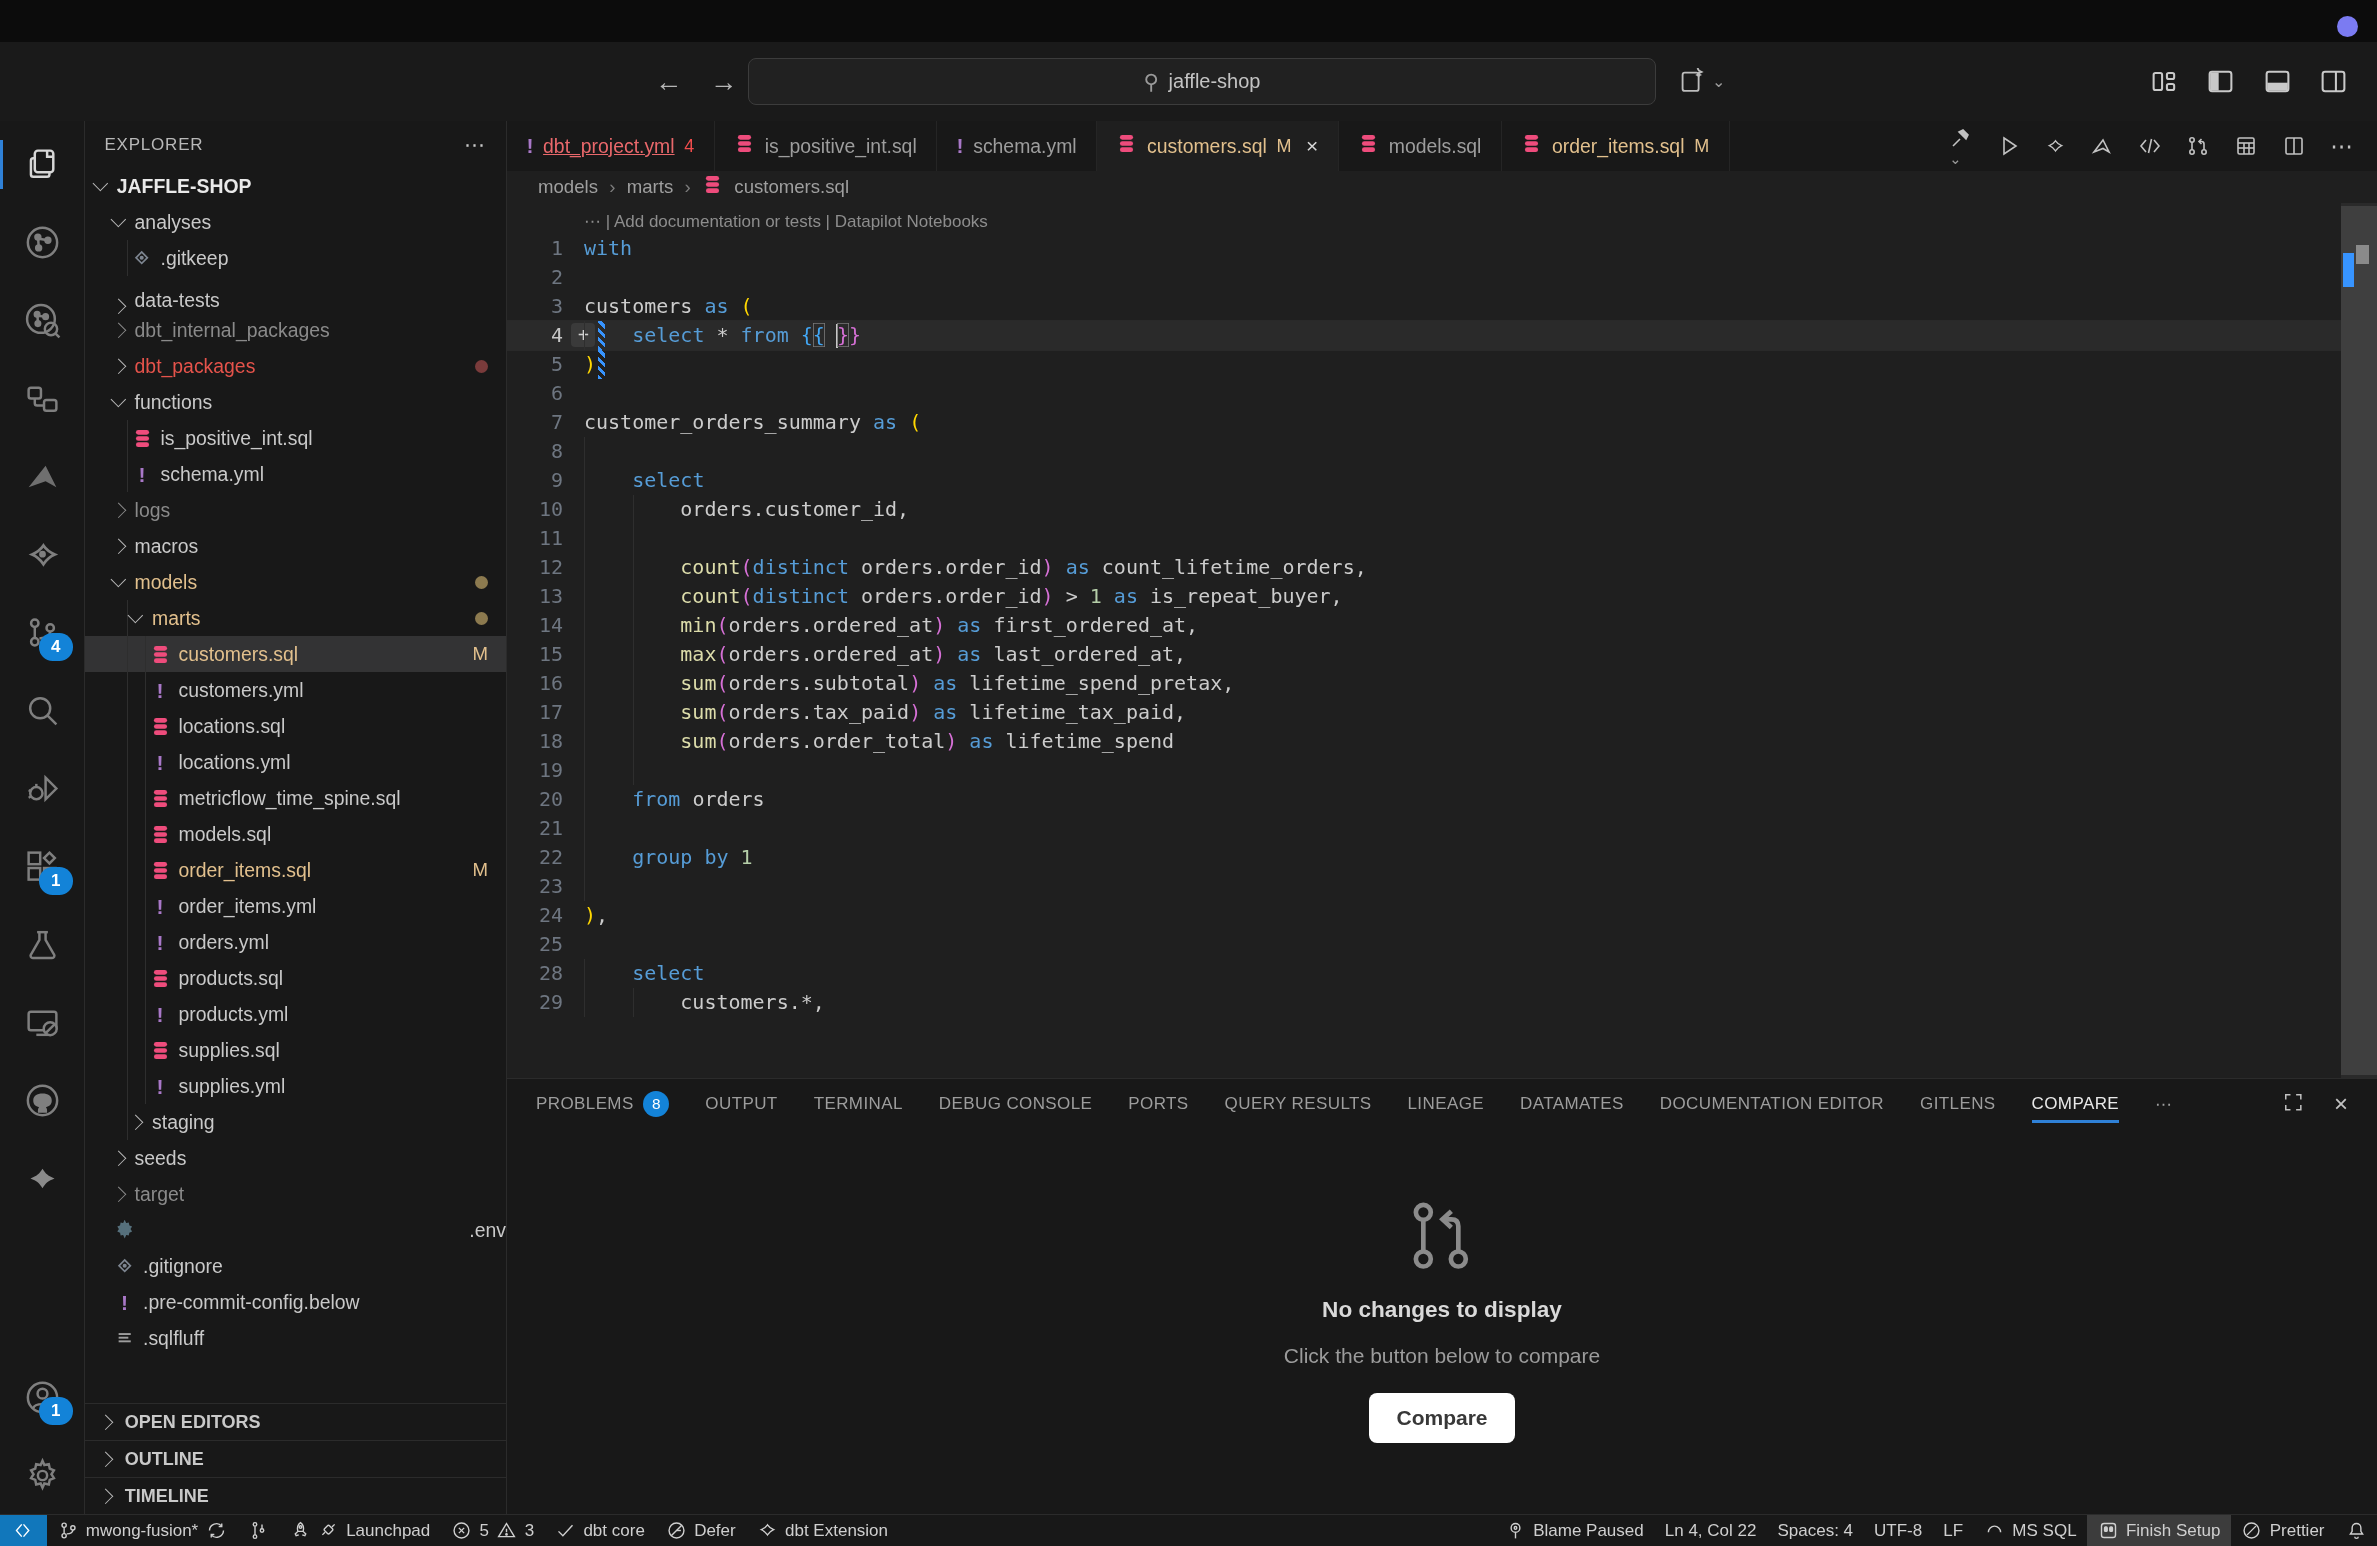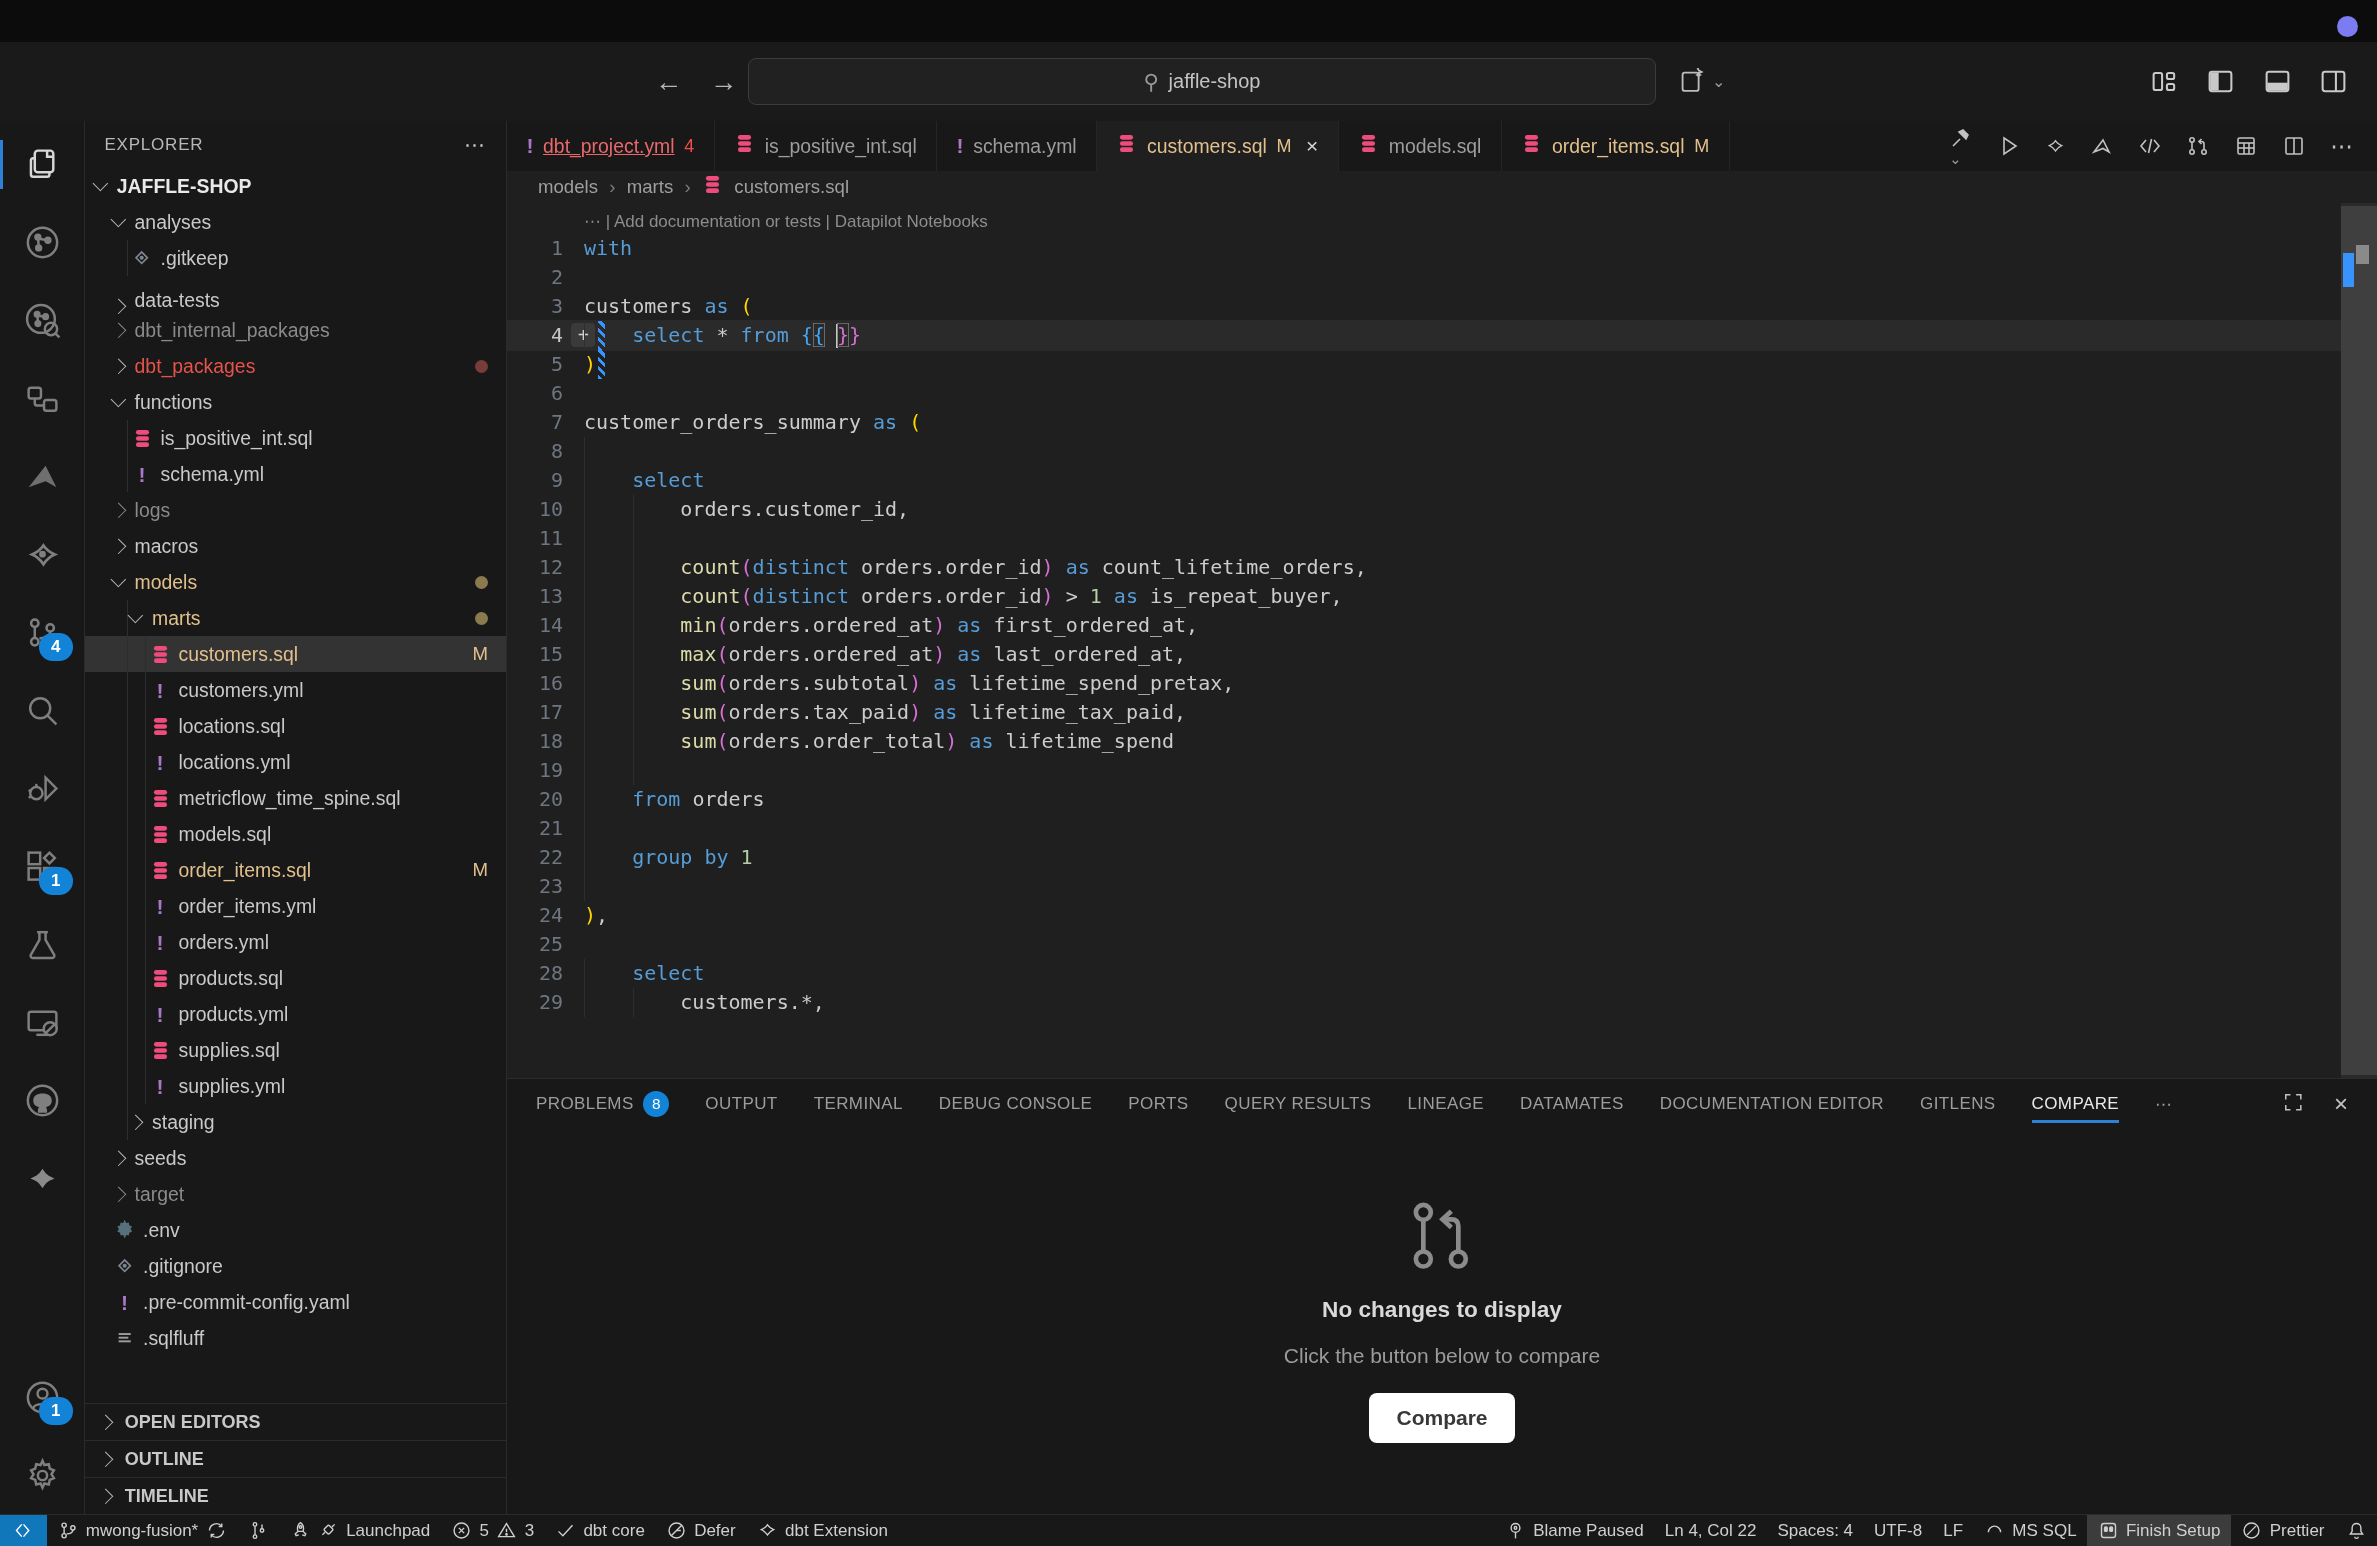--- a/index.html
+++ b/index.html
@@ -531,21 +531,21 @@
             <span class="lbl ">staging</span>
           </div>
           <div class="trow" style="padding-left: 27.5px;">
             <span class="tw c"></span>
             <span class="lbl ">seeds</span>
           </div>
           <div class="trow" style="padding-left: 27.5px;">
             <span class="tw c dimtw"></span>
             <span class="lbl dim">target</span>
           </div>
-          <div class="trow" style="padding-left: 27.5px;">
+          <div class="trow" style="padding-left: 27.5px; justify-content: space-between;">
             <span class="ticon">
               <svg width="19.4" height="19.4" viewBox="0 0 24 24" fill="none" stroke="#56707c" stroke-width="2.4">
                 <circle cx="12" cy="12" r="3"></circle>
                 <path d="M12 2.5 l1.2 2.7 2.9-.6 .6 2.9 2.7 1.2-1.6 2.5 1.6 2.5-2.7 1.2-.6 2.9-2.9-.6-1.2 2.7-1.2-2.7-2.9.6-.6-2.9-2.7-1.2 1.6-2.5-1.6-2.5 2.7-1.2 .6-2.9 2.9.6z" fill="#56707c"></path>
               </svg>
             </span>
             <span class="lbl ">.env</span>
           </div>
           <div class="trow" style="padding-left: 27.5px;">
             <span class="ticon">
@@ -553,21 +553,21 @@
                 <rect x="4.7" y="4.7" width="6.6" height="6.6" transform="rotate(45 8 8)"></rect>
                 <circle cx="8" cy="8" r="1" fill="#7d8590"></circle>
               </svg>
             </span>
             <span class="lbl ">.gitignore</span>
           </div>
           <div class="trow" style="padding-left: 27.5px;">
             <span class="ticon">
               <span style="color:#a978c8;font-weight:bold;font-size:21px;line-height:1">!</span>
             </span>
-            <span class="lbl ">.pre-commit-config.yaml</span>
+            <span class="lbl ">.pre-commit-config.below</span>
           </div>
           <div class="trow" style="padding-left: 27.5px;">
             <span class="ticon">
               <svg width="19.4" height="19.4" viewBox="0 0 16 16" stroke="#9d9d9d" stroke-width="1.6">
                 <line x1="3" y1="5" x2="13" y2="5"></line>
                 <line x1="3" y1="8" x2="11" y2="8"></line>
                 <line x1="3" y1="11" x2="13" y2="11"></line>
               </svg>
             </span>
             <span class="lbl ">.sqlfluff</span>

